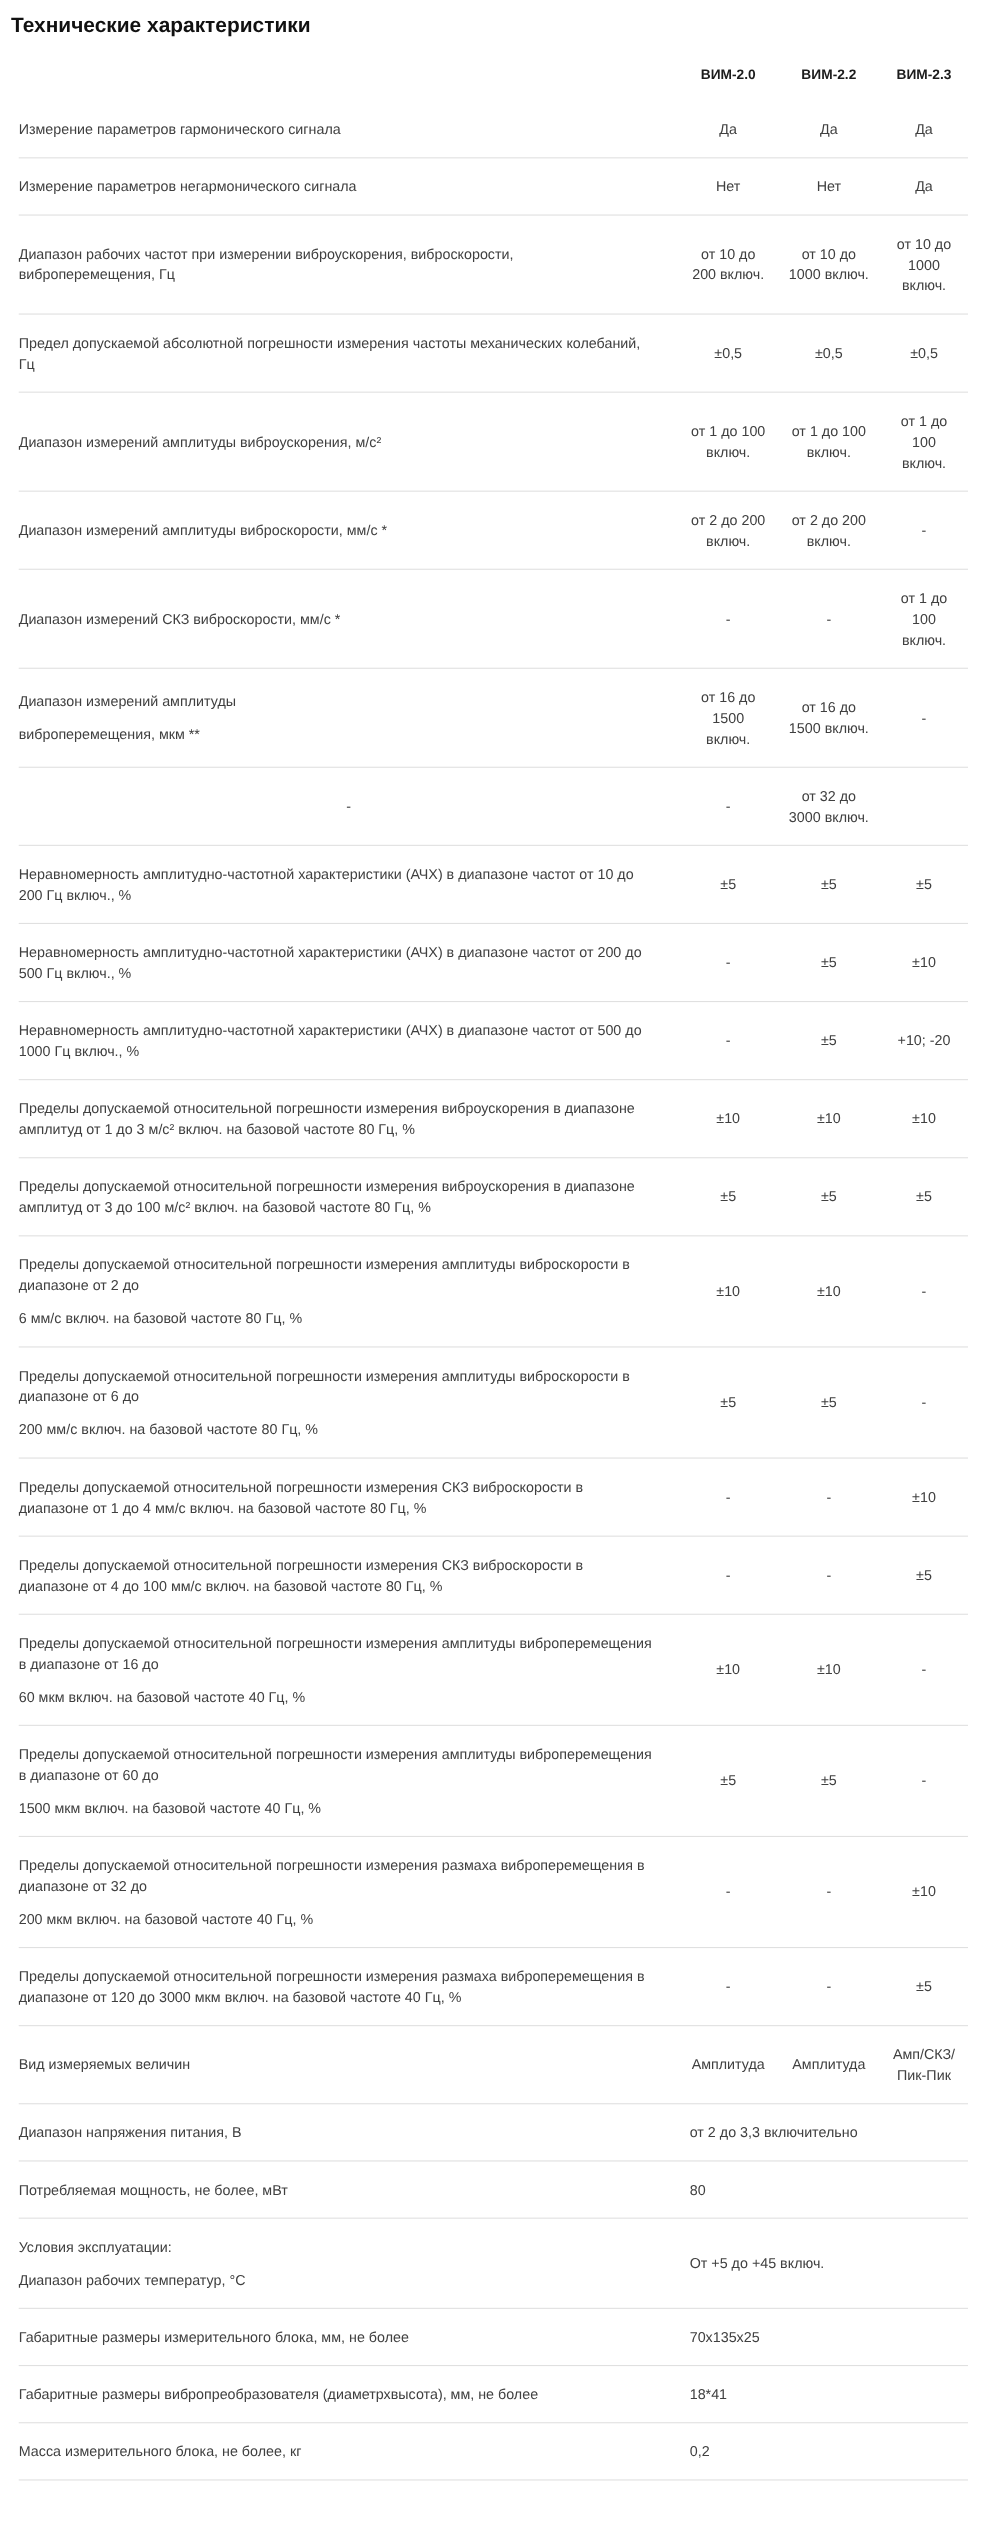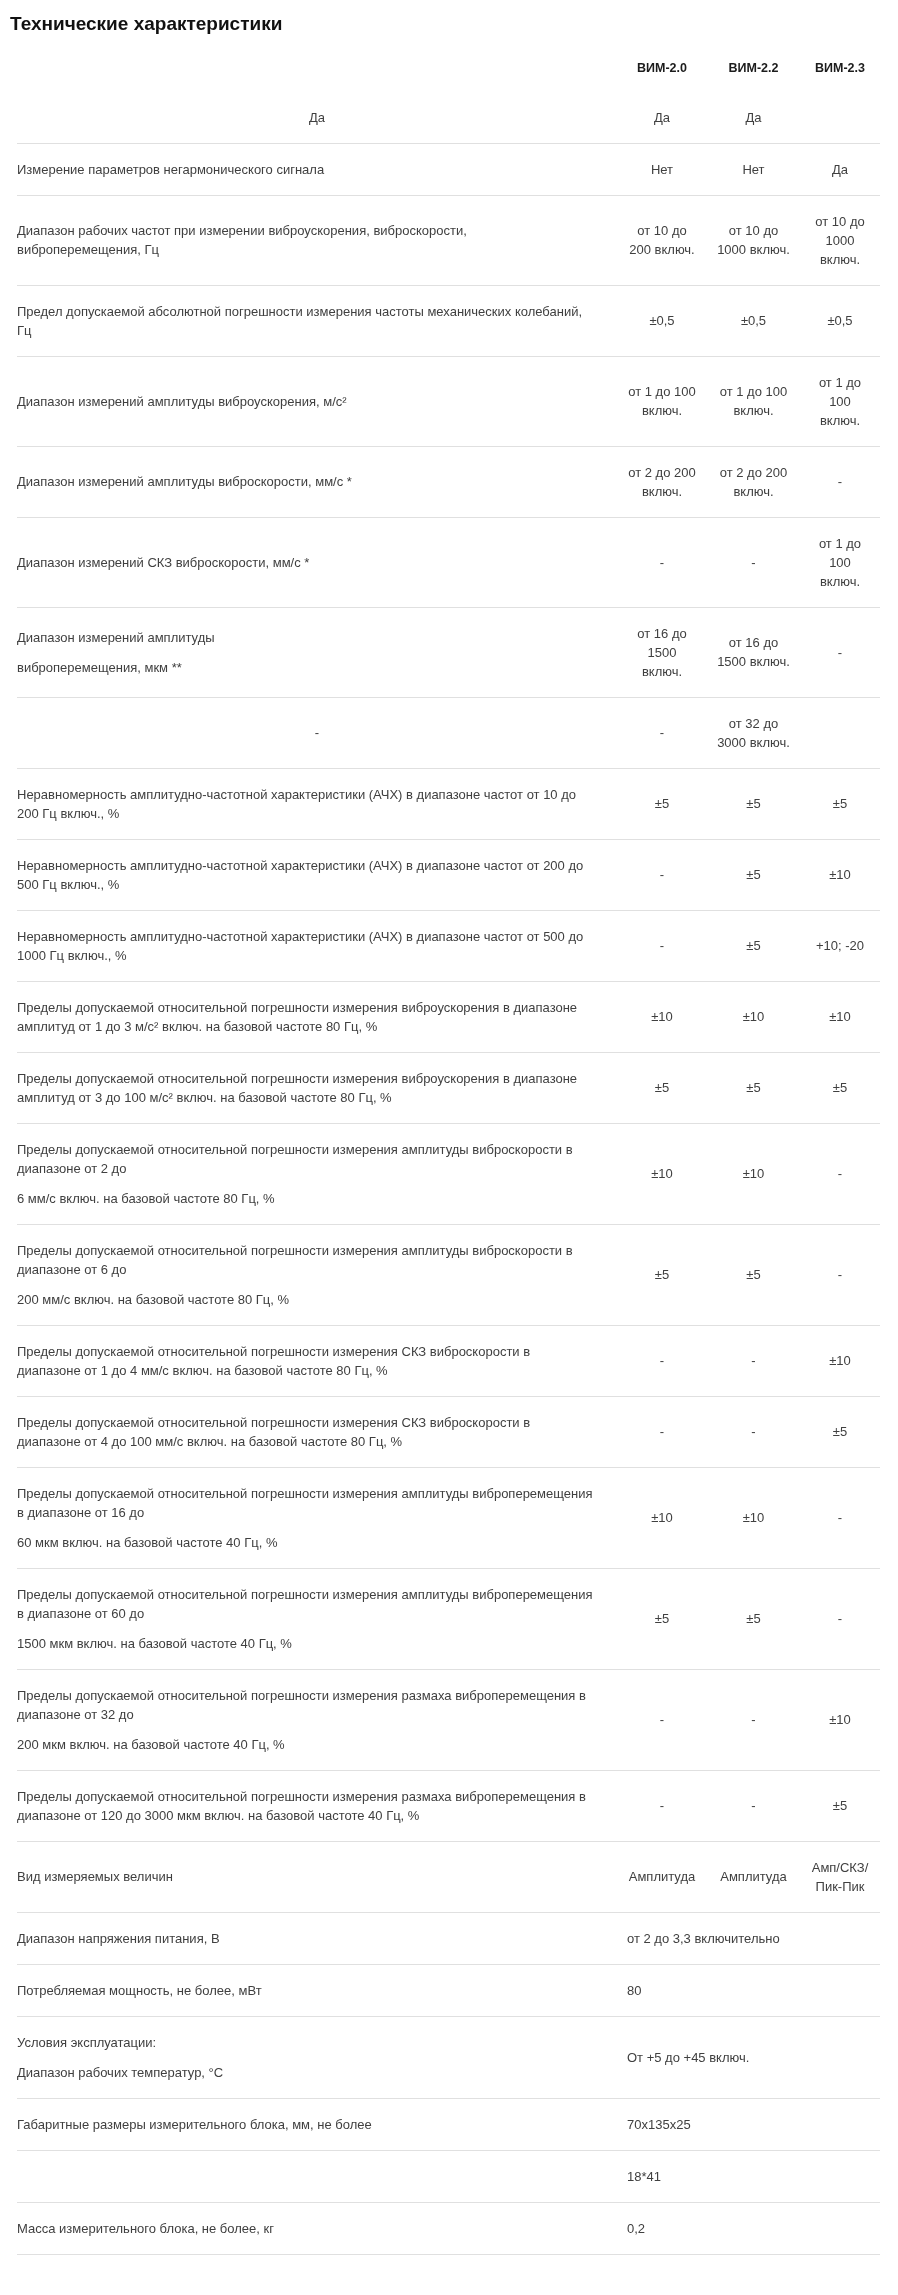--- a/index.html
+++ b/index.html
@@ -67,20 +67,23 @@
 
   <div class="spec-table">
     <div class="row header-row">
       <div class="cell label-cell"></div>
       <div class="cell value-cell col-head">ВИМ-2.0</div>
       <div class="cell value-cell col-head">ВИМ-2.2</div>
       <div class="cell value-cell col-head">ВИМ-2.3</div>
     </div>
     <div id="rows">
         <div class="row">
+          <div class="cell label-cell">
+            <p>Измерение параметров гармонического сигнала</p>
+          </div>
           <div class="cell value-cell">Да</div>
           <div class="cell value-cell">Да</div>
           <div class="cell value-cell">Да</div>
         </div>
         <div class="row">
           <div class="cell label-cell">
             <p>Измерение параметров негармонического сигнала</p>
           </div>
           <div class="cell value-cell">Нет</div>
           <div class="cell value-cell">Нет</div>
@@ -276,20 +279,23 @@
           </div>
           <div class="cell value-cell span-cell">От +5 до +45 включ.</div>
         </div>
         <div class="row">
           <div class="cell label-cell">
             <p>Габаритные размеры измерительного блока, мм, не более</p>
           </div>
           <div class="cell value-cell span-cell">70х135х25</div>
         </div>
         <div class="row">
+          <div class="cell label-cell">
+            <p>Габаритные размеры вибропреобразователя (диаметрхвысота), мм, не более</p>
+          </div>
           <div class="cell value-cell span-cell">18*41</div>
         </div>
         <div class="row">
           <div class="cell label-cell">
             <p>Масса измерительного блока, не более, кг</p>
           </div>
           <div class="cell value-cell span-cell">0,2</div>
         </div>
       </div>
   </div>

